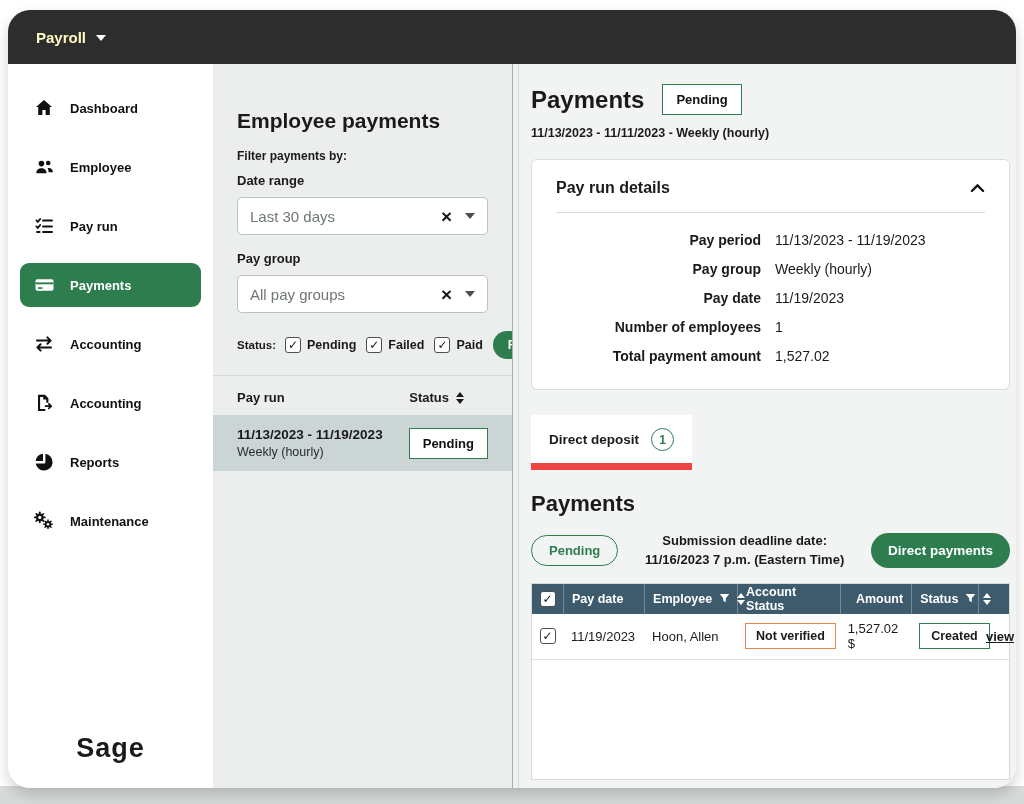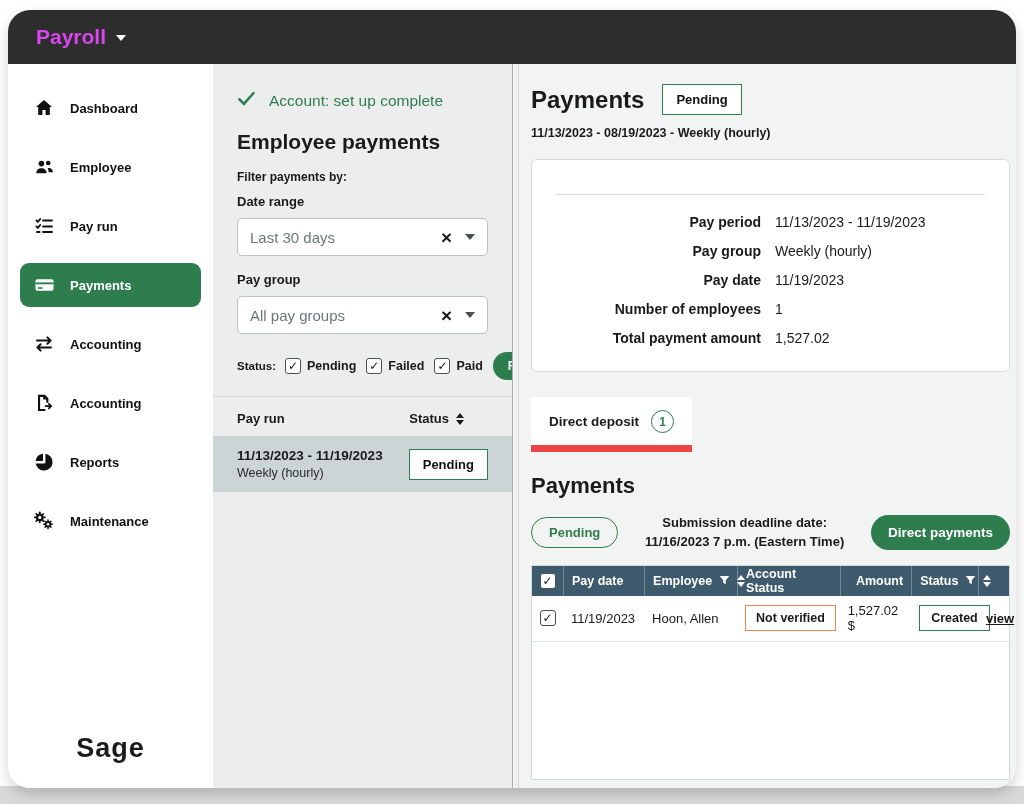--- a/index.html
+++ b/index.html
@@ -11,21 +11,21 @@
     overflow:hidden;
   }
   .window {
     position:absolute; left:8px; top:10px; width:1008px; height:778px;
     border-radius:22px; overflow:hidden; background:#fff;
     box-shadow:0 6px 14px rgba(0,0,0,.18);
     display:flex; flex-direction:column;
   }
   
   .topbar { height:54px; background:#2d2d2d; display:flex; align-items:center; padding:0 28px; gap:10px; flex:none; }
-  .topbar .app-label { color:#d946ef; font-weight:700; font-size:21px; }
+  .topbar .app-label { color:#fef9c3; font-weight:700; font-size:15px; }
   .caret-down { width:0; height:0; border-left:5px solid transparent; border-right:5px solid transparent; border-top:6px solid #fff; margin-top:2px; }
 
   .main { flex:1; display:flex; min-height:0; }
 
   
   .sidebar { width:205px; background:#fff; padding:22px 12px 14px; display:flex; flex-direction:column; flex:none; }
   .nav-item { height:44px; border-radius:9px; display:flex; align-items:center; gap:15px; padding:0 13px; margin-bottom:15px; font-weight:700; font-size:13px; color:#111; cursor:pointer; }
   .nav-item.active { background:#2e7d4f; color:#fff; }
   .nav-icon { width:22px; height:22px; display:flex; align-items:center; justify-content:center; flex:none; }
   .nav-icon svg { display:block; }
@@ -202,28 +202,20 @@
               </g>
             </g>
           </svg>
         </span>
         <span>Maintenance</span>
       </div>
       <div class="sidebar-logo">Sage</div>
     </nav>
 
     <section class="filters-panel">
-      <div class="banner">
-        <span>
-          <svg width="19" height="17" viewBox="0 0 20 18">
-              <path d="M2.5 9.8 7.3 14.6 17.5 3.2" stroke="#2e7d4f" stroke-width="2.7" fill="none" stroke-linecap="round"></path>
-            </svg>
-        </span>
-        <span>Account: set up complete</span>
-      </div>
       <h1 class="panel-h1">Employee payments</h1>
       <div class="small-label">Filter payments by:</div>
 
       <div class="field-label">Date range</div>
       <div class="select-box">
         <span class="select-value">Last 30 days</span>
         <span class="clear-x">×</span>
         <span class="select-caret"></span>
       </div>
 
@@ -266,23 +258,31 @@
       </div>
     </section>
 
     <div class="v-divider"></div>
 
     <section class="details-panel">
       <div class="details-head">
         <h1 class="details-h1">Payments</h1>
         <span class="badge-sq-green">Pending</span>
       </div>
-      <div class="details-sub">11/13/2023 - 08/19/2023 - Weekly (hourly)</div>
+      <div class="details-sub">11/13/2023 - 11/11/2023 - Weekly (hourly)</div>
 
       <div class="card">
+        <div class="card-title-row">
+          <span class="card-title">Pay run details</span>
+          <span>
+            <svg width="15" height="10" viewBox="0 0 16 10">
+                <path d="M2 8.2 8 2.2l6 6" stroke="#111" stroke-width="2.4" fill="none" stroke-linecap="round"></path>
+              </svg>
+          </span>
+        </div>
         <hr>
         <div class="kv-row">
           <span class="kv-label">Pay period</span>
           <span class="kv-value">11/13/2023 - 11/19/2023</span>
         </div>
         <div class="kv-row">
           <span class="kv-label">Pay group</span>
           <span class="kv-value">Weekly (hourly)</span>
         </div>
         <div class="kv-row">

